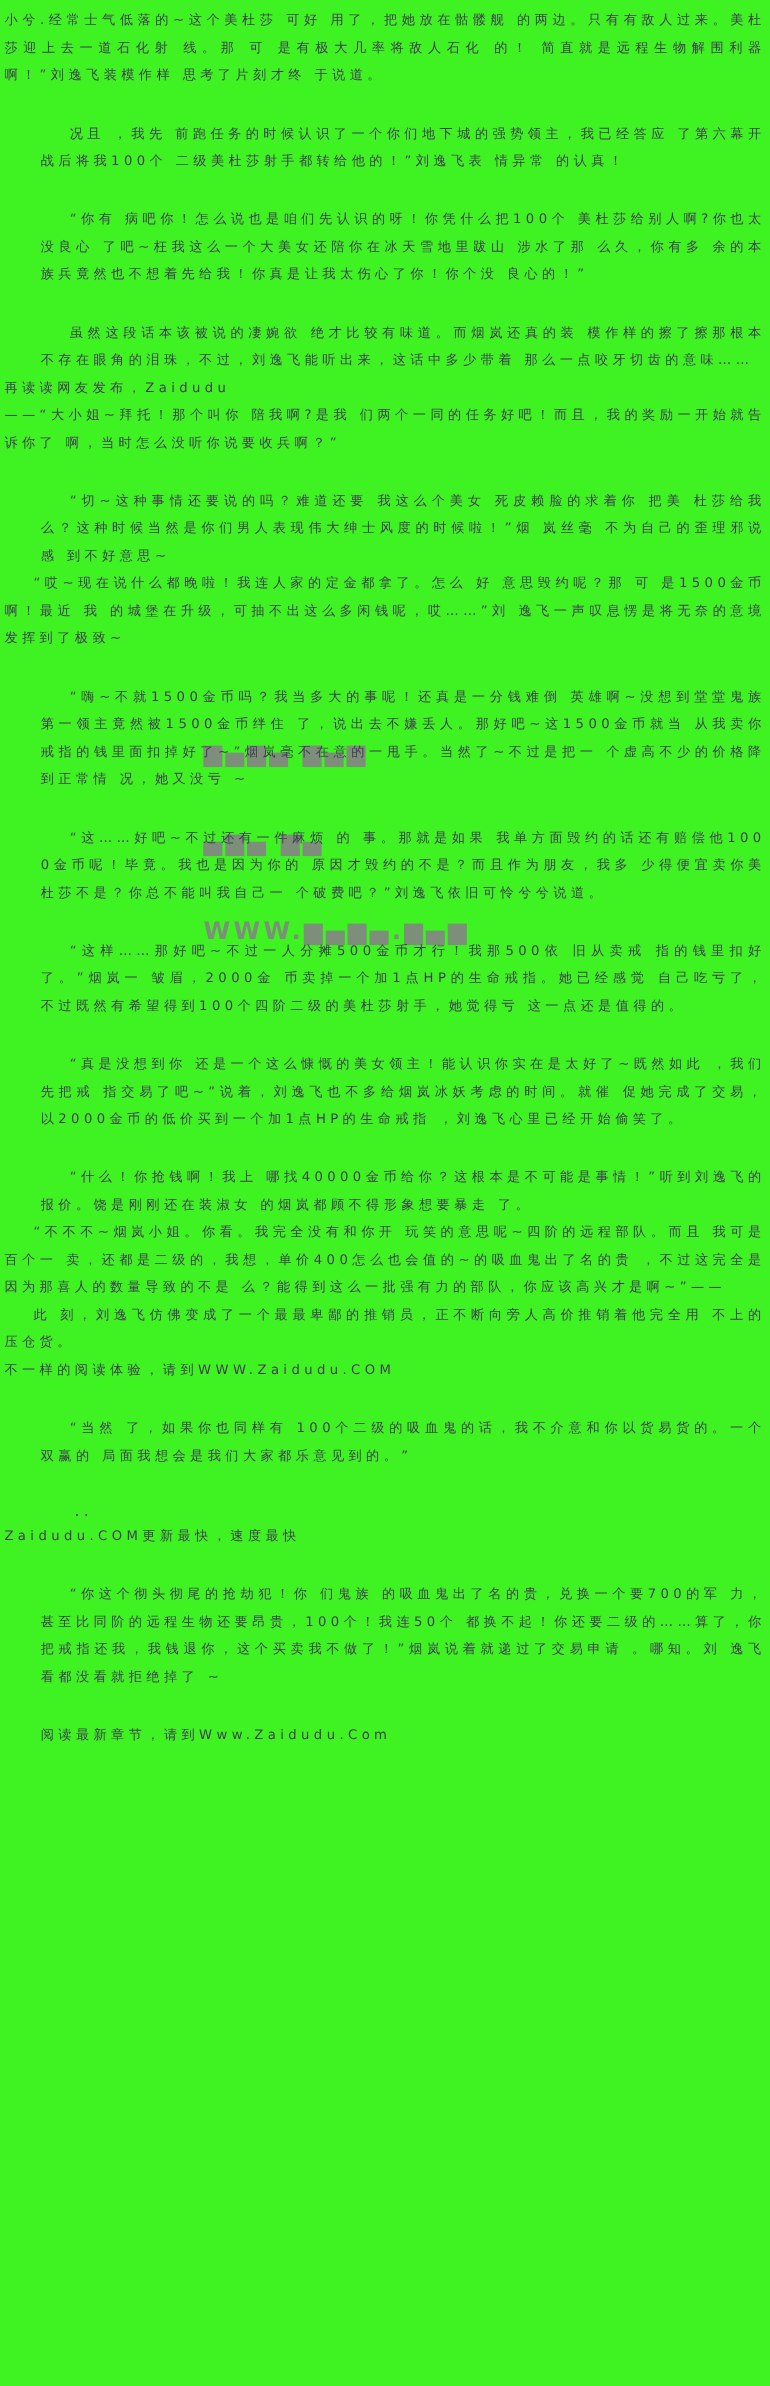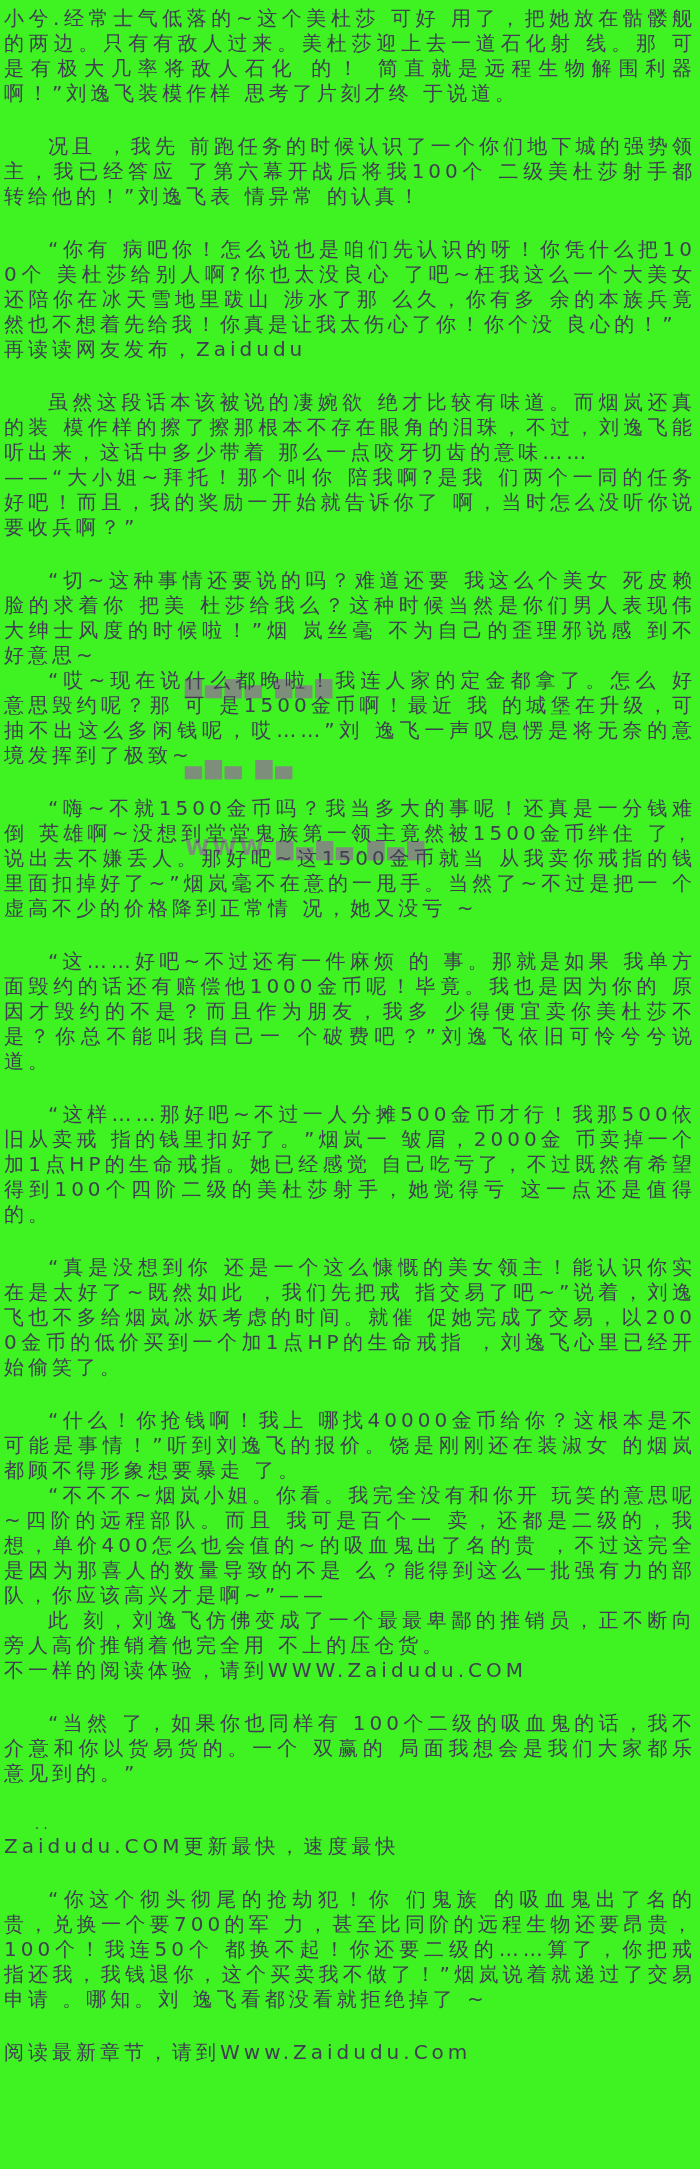--- a/index.html
+++ b/index.html
@@ -20,28 +20,28 @@
     box-sizing: border-box;
     padding: 6px 4px 10px 4px;
     color: #413d52;
   }
   .content {
     position: relative;
     z-index: 1;
   }
   p.para {
     margin: 0;
-    font-size: 20px;
+    font-size: 12px;
     line-height: 25px;
     letter-spacing: 4px;
     word-break: break-all;
     text-align: justify;
   }
   p.para.indent { text-indent: 2.2em; }
-  p.para.gap    { margin-top: 28px; }
+  p.para.gap    { margin-top: 28px; margin-left: 33px; }
   p.para.tiny   { font-size: 14px; line-height: 20px; }
   .watermark {
     position: absolute;
     left: 185px;
     top: 618px;
     z-index: 0;
     color: #848484;
     font-weight: bold;
     font-size: 22px;
     line-height: 27px;
@@ -59,22 +59,22 @@
   <div class="watermark">
     <div>▆▄▆▄ ▆▄▆</div>
     <div>▄▆▄ ▆▄</div>
     <div>WWW.▆▄▆▄.▆▄▆</div>
   </div>
 
   <div class="content">
       <p class="para">小兮.经常士气低落的~这个美杜莎 可好 用了，把她放在骷髅舰 的两边。只有有敌人过来。美杜莎迎上去一道石化射 线。那 可 是有极大几率将敌人石化 的！ 简直就是远程生物解围利器啊！”刘逸飞装模作样 思考了片刻才终 于说道。</p>
       <p class="para indent gap">况且 ，我先 前跑任务的时候认识了一个你们地下城的强势领主，我已经答应 了第六幕开战后将我100个 二级美杜莎射手都转给他的！”刘逸飞表 情异常 的认真！</p>
       <p class="para indent gap">“你有 病吧你！怎么说也是咱们先认识的呀！你凭什么把100个 美杜莎给别人啊?你也太没良心 了吧~枉我这么一个大美女还陪你在冰天雪地里跋山 涉水了那 么久，你有多 余的本族兵竟然也不想着先给我！你真是让我太伤心了你！你个没 良心的！”</p>
+      <p class="para indent gap">虽然这段话本该被说的凄婉欲 绝才比较有味道。而烟岚还真的装 模作样的擦了擦那根本不存在眼角的泪珠，不过，刘逸飞能听出来，这话中多少带着 那么一点咬牙切齿的意味……</p>
       <p class="para">再读读网友发布，Zaidudu</p>
-      <p class="para indent gap">虽然这段话本该被说的凄婉欲 绝才比较有味道。而烟岚还真的装 模作样的擦了擦那根本不存在眼角的泪珠，不过，刘逸飞能听出来，这话中多少带着 那么一点咬牙切齿的意味……</p>
       <p class="para">——“大小姐~拜托！那个叫你 陪我啊?是我 们两个一同的任务好吧！而且，我的奖励一开始就告诉你了 啊，当时怎么没听你说要收兵啊？”</p>
       <p class="para indent gap">“切~这种事情还要说的吗？难道还要 我这么个美女 死皮赖脸的求着你 把美 杜莎给我么？这种时候当然是你们男人表现伟大绅士风度的时候啦！”烟 岚丝毫 不为自己的歪理邪说感 到不好意思~</p>
       <p class="para indent">“哎~现在说什么都晚啦！我连人家的定金都拿了。怎么 好 意思毁约呢？那 可 是1500金币啊！最近 我 的城堡在升级，可抽不出这么多闲钱呢，哎……”刘 逸飞一声叹息愣是将无奈的意境发挥到了极致~</p>
       <p class="para indent gap">“嗨~不就1500金币吗？我当多大的事呢！还真是一分钱难倒 英雄啊~没想到堂堂鬼族第一领主竟然被1500金币绊住 了，说出去不嫌丢人。那好吧~这1500金币就当 从我卖你戒指的钱里面扣掉好了~”烟岚毫不在意的一甩手。当然了~不过是把一 个虚高不少的价格降到正常情 况，她又没亏 ~</p>
       <p class="para indent gap">“这……好吧~不过还有一件麻烦 的 事。那就是如果 我单方面毁约的话还有赔偿他1000金币呢！毕竟。我也是因为你的 原因才毁约的不是？而且作为朋友，我多 少得便宜卖你美杜莎不是？你总不能叫我自己一 个破费吧？”刘逸飞依旧可怜兮兮说道。</p>
       <p class="para indent gap">“这样……那好吧~不过一人分摊500金币才行！我那500依 旧从卖戒 指的钱里扣好了。”烟岚一 皱眉，2000金 币卖掉一个加1点HP的生命戒指。她已经感觉 自己吃亏了，不过既然有希望得到100个四阶二级的美杜莎射手，她觉得亏 这一点还是值得的。</p>
       <p class="para indent gap">“真是没想到你 还是一个这么慷慨的美女领主！能认识你实在是太好了~既然如此 ，我们先把戒 指交易了吧~”说着，刘逸飞也不多给烟岚冰妖考虑的时间。就催 促她完成了交易，以2000金币的低价买到一个加1点HP的生命戒指 ，刘逸飞心里已经开始偷笑了。</p>
       <p class="para indent gap">“什么！你抢钱啊！我上 哪找40000金币给你？这根本是不可能是事情！”听到刘逸飞的报价。饶是刚刚还在装淑女 的烟岚都顾不得形象想要暴走 了。</p>
       <p class="para indent">“不不不~烟岚小姐。你看。我完全没有和你开 玩笑的意思呢~四阶的远程部队。而且 我可是百个一 卖，还都是二级的，我想，单价400怎么也会值的~的吸血鬼出了名的贵 ，不过这完全是因为那喜人的数量导致的不是 么？能得到这么一批强有力的部队，你应该高兴才是啊~”——</p>
       <p class="para indent">此 刻，刘逸飞仿佛变成了一个最最卑鄙的推销员，正不断向旁人高价推销着他完全用 不上的压仓货。</p>

